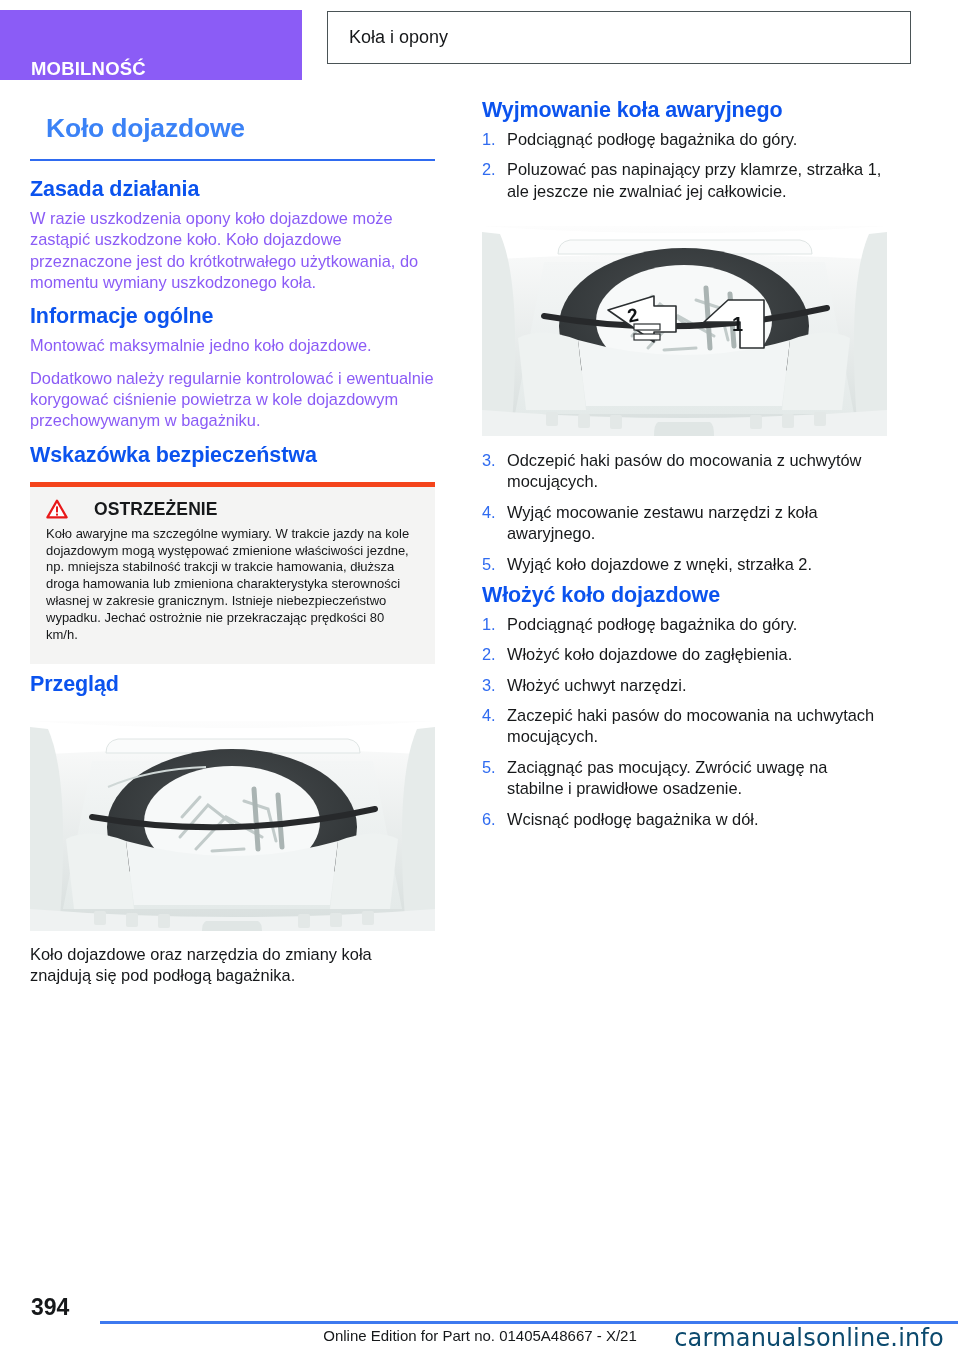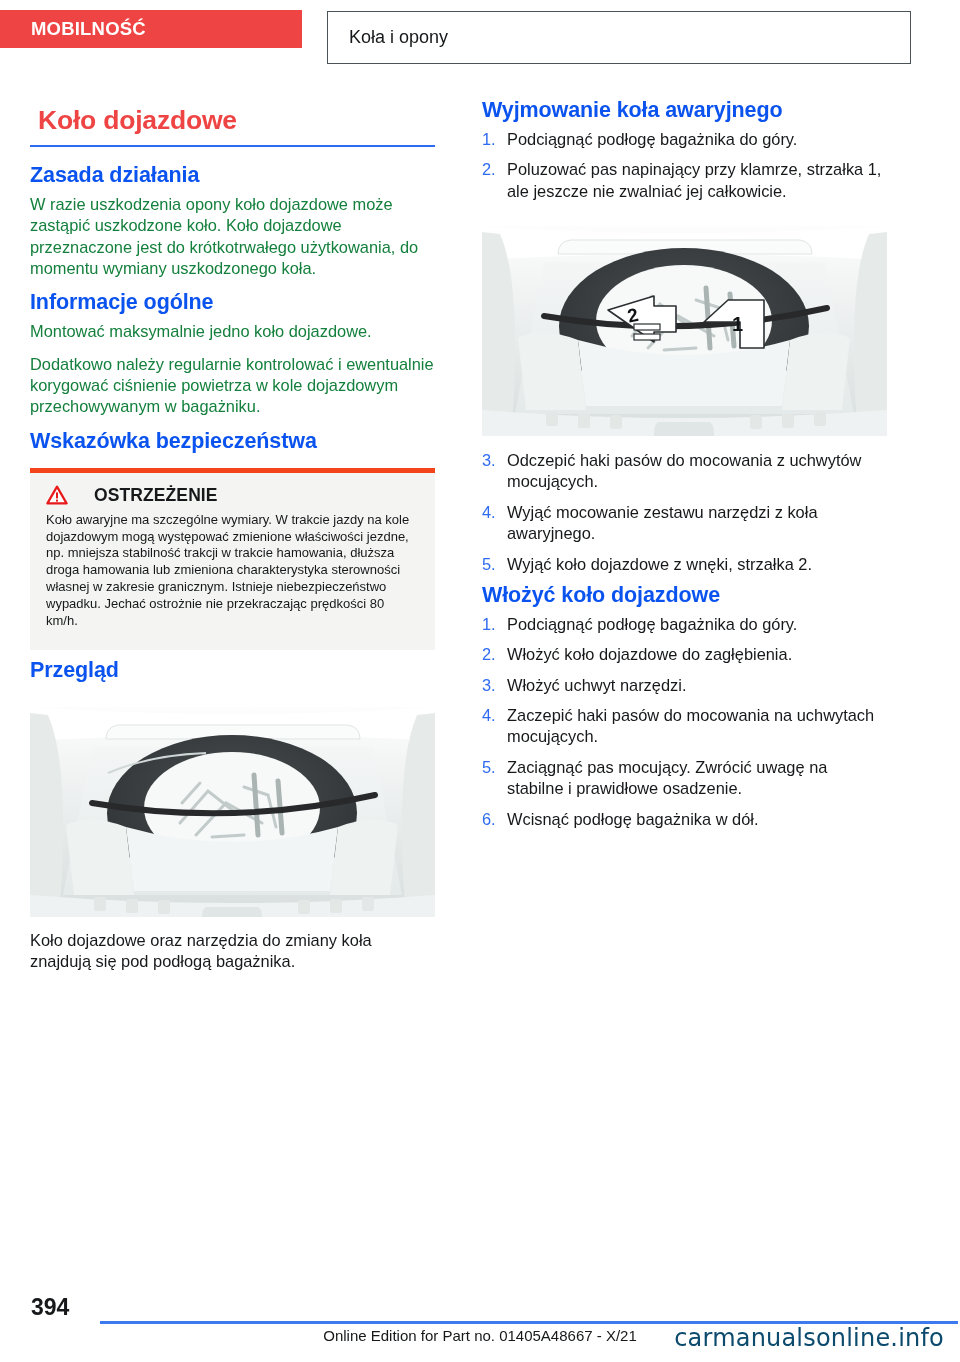--- a/index.html
+++ b/index.html
@@ -22,24 +22,24 @@
     top: 10px;
     left: 0;
     width: 960px;
     height: 54px;
   }
   .header-band {
     position: absolute;
     left: 0;
     top: 0;
     width: 302px;
-    height: 38px;
-    background: #ef4444;
+    height: 70px;
+    background: #8b5cf6;
     display: flex;
-    align-items: center;
+    align-items: flex-end;
   }
   .header-band-label {
     color: #ffffff;
     font-size: 18.5px;
     font-weight: bold;
     letter-spacing: .2px;
     margin-left: 31px;
   }
   .header-tab {
     position: absolute;
@@ -63,24 +63,24 @@
   .col {
     position: absolute;
     top: 98px;
     width: 405px;
   }
   .col-left  { left: 30px; }
   .col-right { left: 482px; }
 
   
   .page-title {
-    color: #ef4444;
+    color: #3b82f6;
     font-size: 26.5px;
     font-weight: bold;
-    margin: 8px;
+    margin: 16px;
     line-height: 1.1;
     letter-spacing: -0.2px;
   }
   .title-rule {
     height: 2px;
     background: #2f6bf0;
     margin-top: 10px;
     margin-bottom: 16px;
     width: 100%;
   }
@@ -91,21 +91,21 @@
     margin: 0 0 6px 0;
     line-height: 1.15;
     letter-spacing: -0.1px;
   }
   h2.section.first { margin-top: 0; }
   h2.section.spaced { margin-top: 8px; }
   p.body {
     font-size: 16.4px;
     line-height: 1.305;
     margin: 0 0 11px 0;
-    color: #15803d;
+    color: #8b5cf6;
   }
   p.body:last-child { margin-bottom: 0; }
 
   
   .warn-box {
     margin-top: 14px;
     background: #f4f4f3;
     border-top: 5px solid #f4441b;
     padding: 12px 16px 20px 16px;
     box-sizing: border-box;

